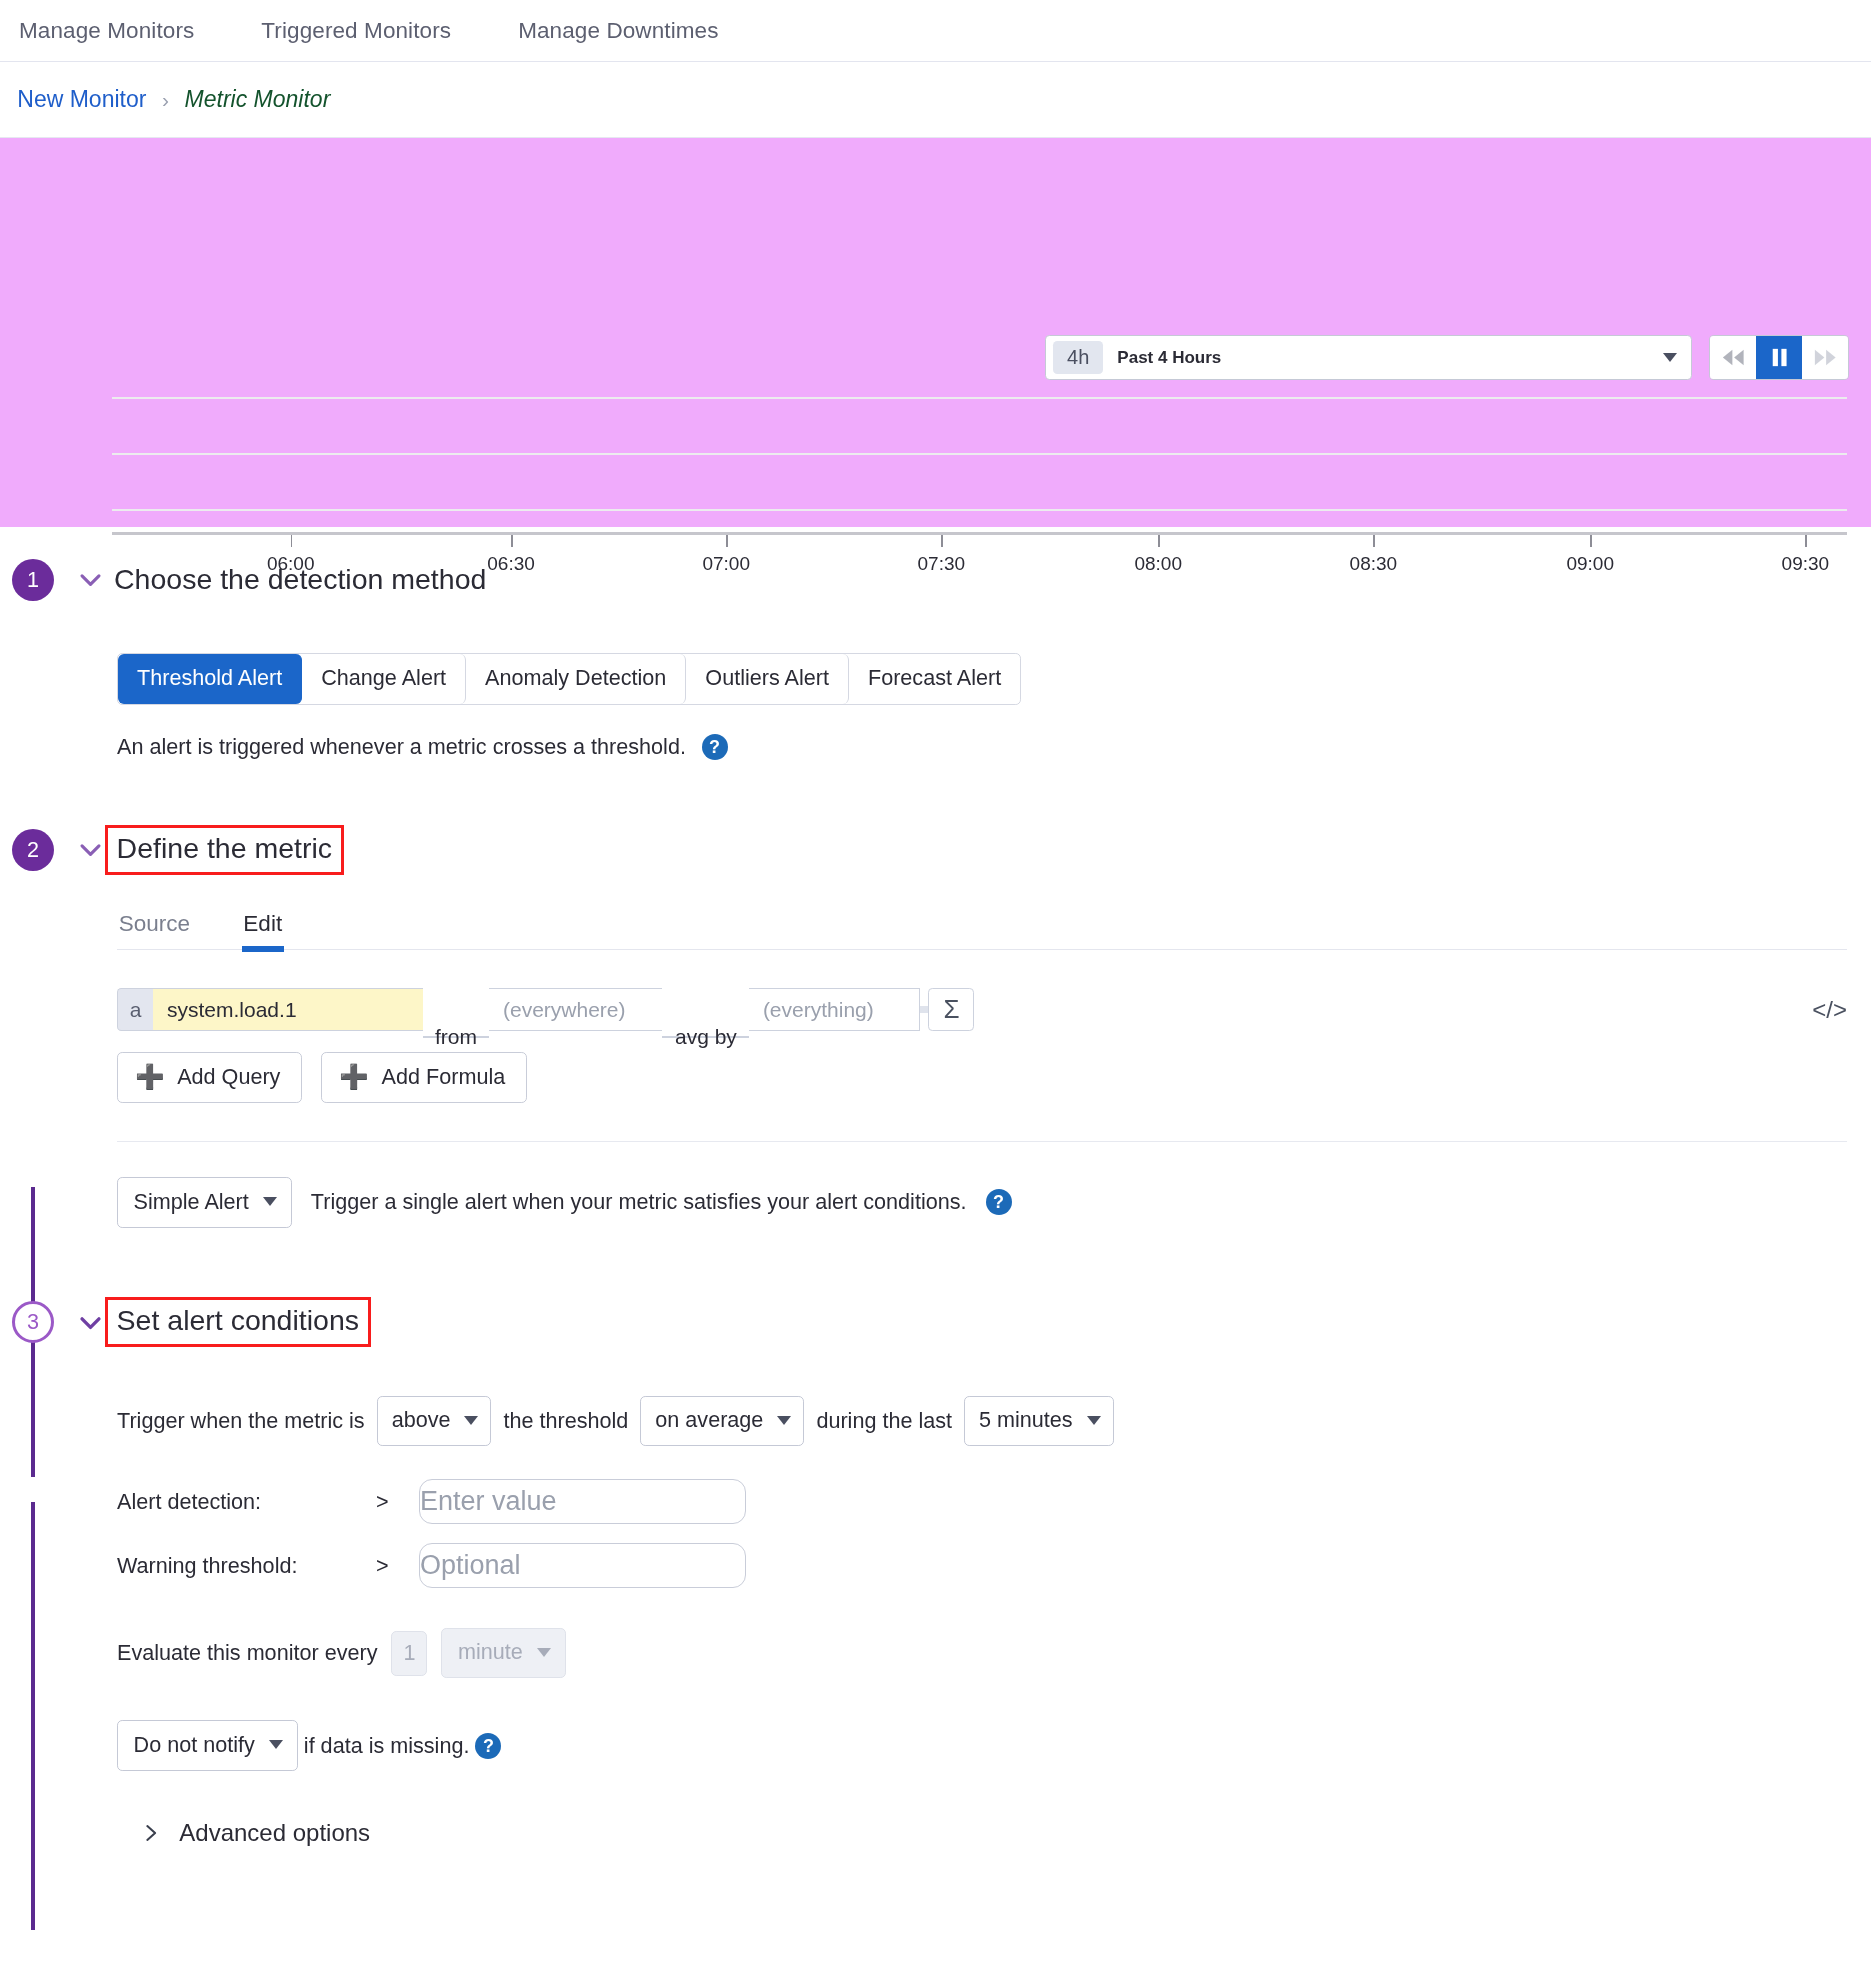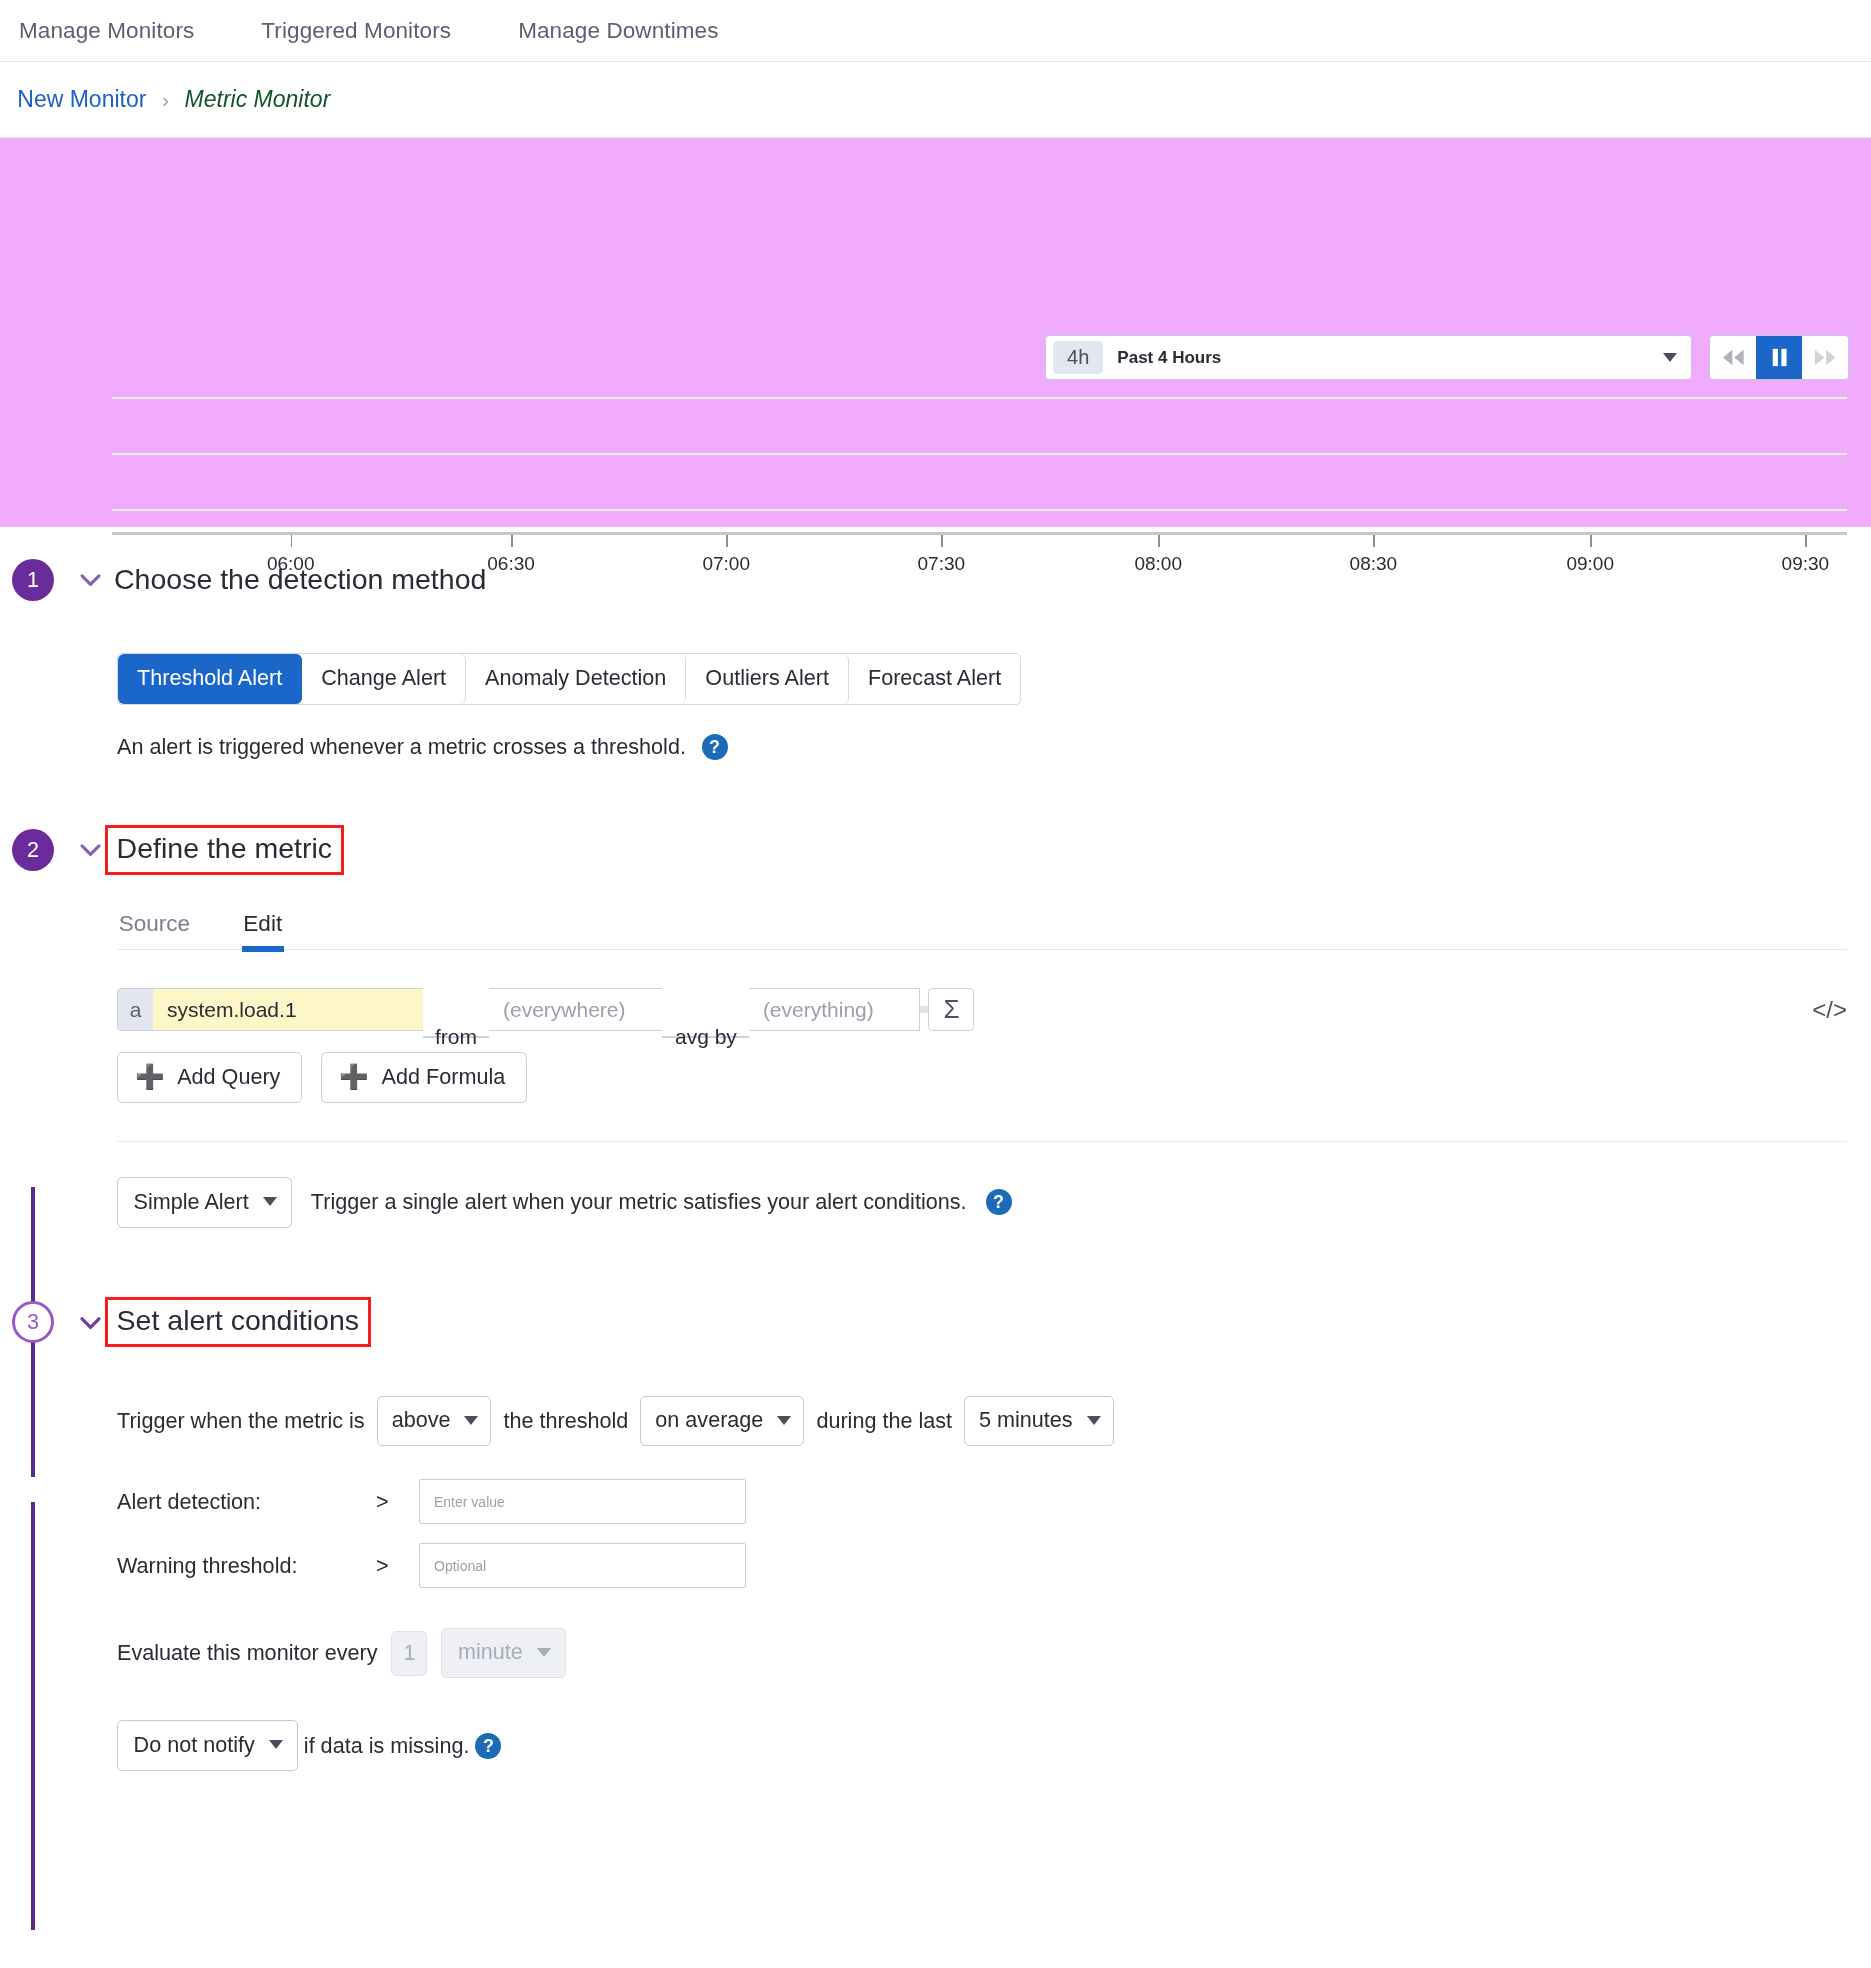--- a/index.html
+++ b/index.html
@@ -381,24 +381,23 @@
   .thr-line {
     display: flex;
     align-items: center;
     margin-bottom: 19px;
   }
   .thr-label { width: 259px; font-size: 21.6px; color: #2b2b35; }
   .thr-op { width: 43px; font-size: 21.6px; color: #2b2b35; }
   .thr-input {
     width: 327px; height: 45px;
     border: 1.7px solid #c9cdd9;
-    border-radius: 2px;
+    border-radius: 13px;
     display: flex; align-items: center;
-    padding-left: 14px;
-    font-size: 14px;
+    font-size: 27px;
     color: #9aa0ad;
     background: #fff;
     cursor: text;
   }
 
   .eval-row {
     display: flex;
     align-items: center;
     gap: 14px;
     margin-top: 40px;
@@ -631,16 +630,22 @@
 
     <div class="notify-row">
       <div class="select">
         <span>Do not notify</span>
         <span class="caret"></span>
       </div>
       <span>if data is missing.</span>
       <span class="help">?</span>
     </div>
 
+    <div class="adv-row">
+      <svg width="17.3" height="26" viewBox="0 0 20 30">
+        <polyline points="5,7 14,15 5,23" fill="none" stroke="#3a3f4d" stroke-width="2.4" stroke-linecap="round" stroke-linejoin="round"></polyline>
+      </svg>
+      <span>Advanced options</span>
+    </div>
 
   </div>
 </div>
 
 
 </body></html>

